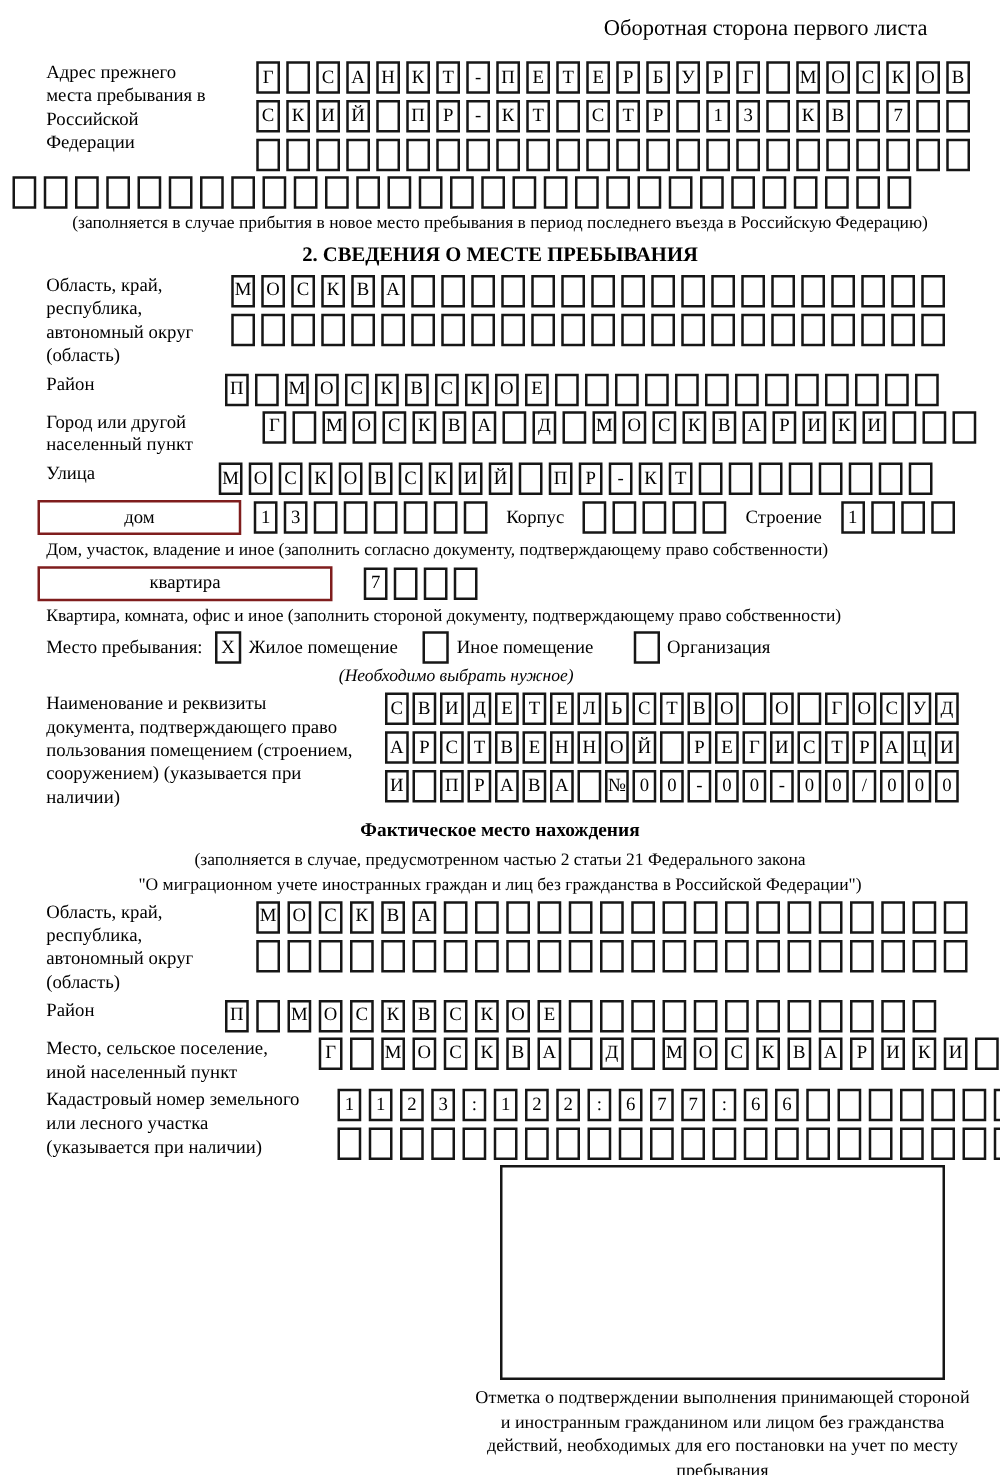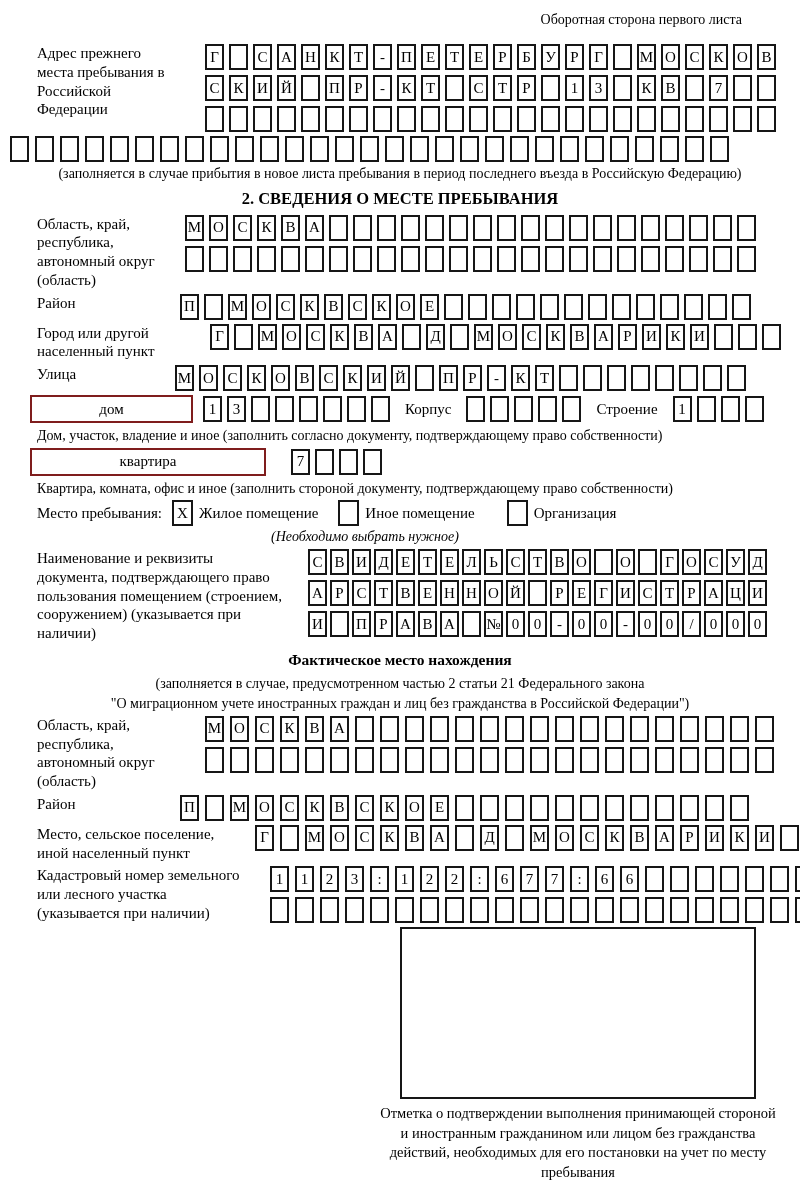--- a/index.html
+++ b/index.html
@@ -1,20 +1,20 @@
 <!DOCTYPE html>
 <html><head>
 <meta charset="utf-8">
 <style>
   * { box-sizing: border-box; }
   html,body { margin:0; padding:0; background:#fff; }
   body { width:800px; font-family:"Liberation Serif","DejaVu Serif",serif; color:#000; }
   .page { width:800px; height:1180px; padding:12px 10px 0; position:relative; overflow:hidden; background:#fff; }
 
-  .hdr { text-align:right; padding-right:48px; font-size:14px; margin-bottom:16px; }
+  .hdr { text-align:right; padding-right:48px; font-size:18px; margin-bottom:16px; }
 
   .cbox { width:19px; height:26px; border:2px solid #161616; display:flex; align-items:center;
           justify-content:center; font-size:15px; line-height:1; flex:none; background:#fff; }
   .boxrow { display:flex; gap:5px; }
   .boxrow.tight { gap:3px; }
   .rowfull { gap:6px; margin-bottom:3px; }
   .rows { display:flex; flex-direction:column; gap:5px; }
 
   .frow { display:flex; align-items:flex-start; margin-bottom:4px;gap:25px; }
   .lbl { font-size:15px; line-height:1.25; padding-left:27px; flex:none; }
@@ -170,21 +170,21 @@
       <span class="cbox"></span>
       <span class="cbox"></span>
       <span class="cbox"></span>
       <span class="cbox"></span>
       <span class="cbox"></span>
       <span class="cbox"></span>
       <span class="cbox"></span>
       <span class="cbox"></span>
       <span class="cbox"></span>
     </div>
-  <div class="cap center">(заполняется в случае прибытия в новое листа пребывания в период последнего въезда в Российскую Федерацию)</div>
+  <div class="cap center">(заполняется в случае прибытия в новое место пребывания в период последнего въезда в Российскую Федерацию)</div>
 
   <div class="h2">2. СВЕДЕНИЯ О МЕСТЕ ПРЕБЫВАНИЯ</div>
 
   <div class="frow">
     <div class="lbl w-obl">Область, край, республика, автономный округ (область)</div>
     <div class="rows">
       <div class="boxrow">
           <span class="cbox">М</span>
           <span class="cbox">О</span>
           <span class="cbox">С</span>

